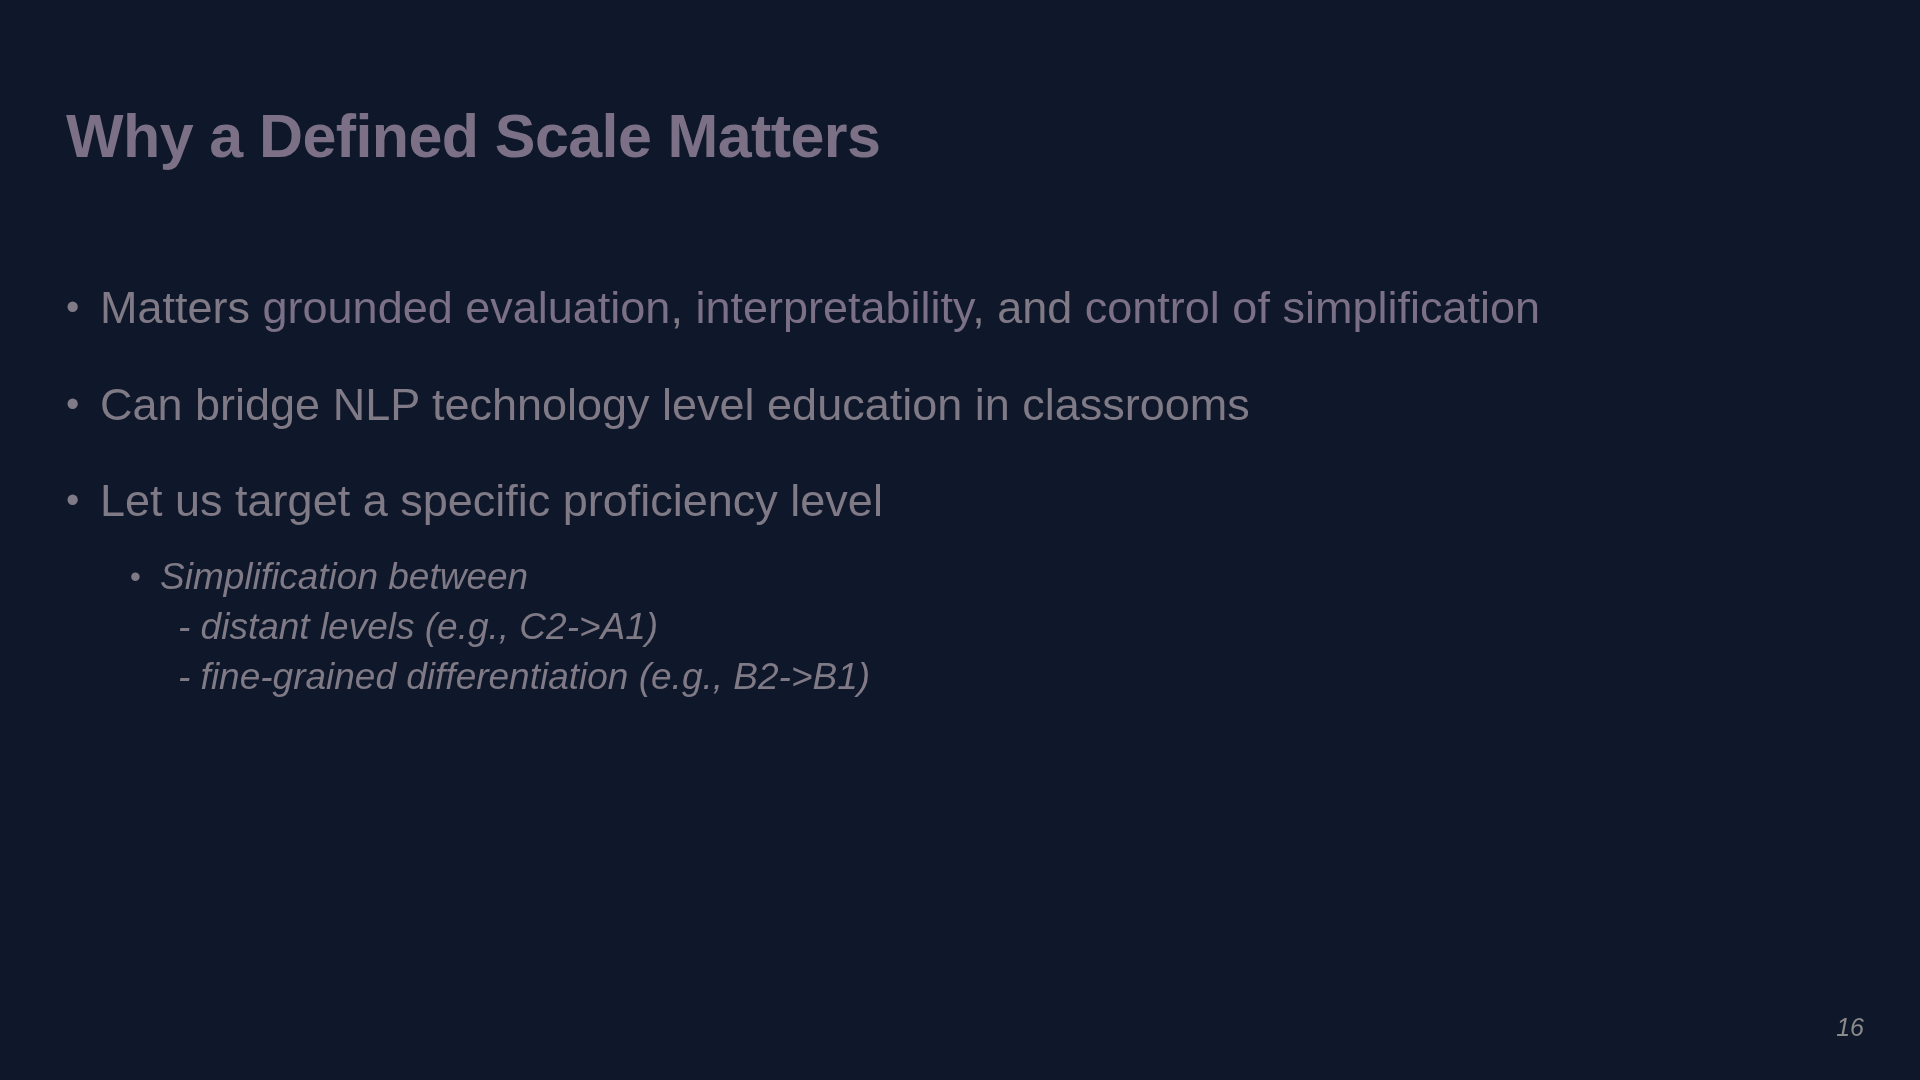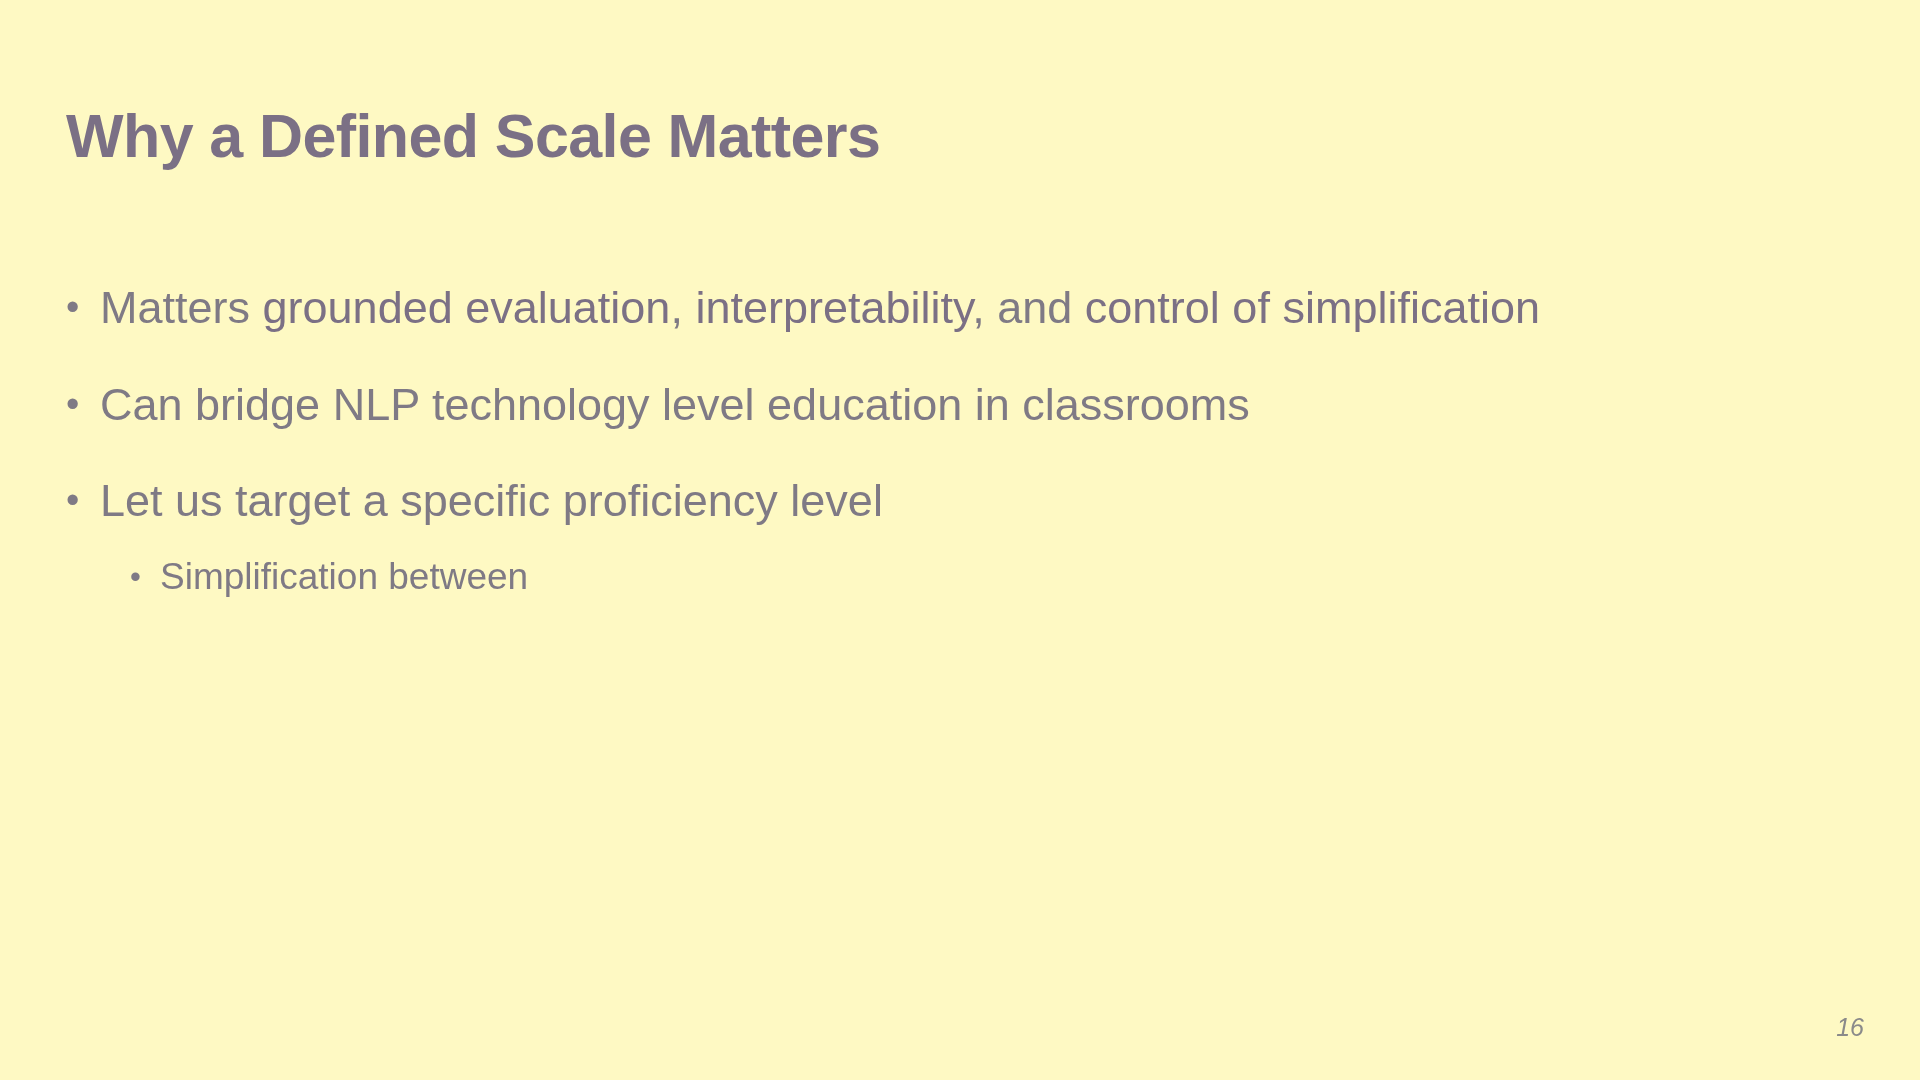--- a/index.html
+++ b/index.html
@@ -10,21 +10,21 @@
     width: 1920px;
     height: 1080px;
     background: #ffffff;
     font-family: "Liberation Sans", sans-serif;
     overflow: hidden;
   }
   .slide {
     position: relative;
     width: 1920px;
     height: 1080px;
-    background: #fef9c3;
+    background: #0f172a;
     box-sizing: border-box;
   }
 
   
   .slide-title {
     position: absolute;
     left: 66px;
     top: 104px;
     font-size: 61px;
     font-weight: bold;
@@ -84,20 +84,21 @@
     flex: 0 0 auto;
     width: 30px;
     font-size: 31px;
     line-height: 1.6;
   }
   .subblock .sbtext {
     flex: 1 1 auto;
   }
   .subline {
     white-space: pre;
+    font-style: italic;
   }
   .subline-indent {
     padding-left: 18px;
   }
   .subline-indent2 {
     padding-left: 8px;
   }
 
   
   .slide-number {
@@ -130,20 +131,22 @@
 
     <div class="bullet" id="bullet-3">
       <span class="marker">•</span>
       <span class="btext">Let us target a specific proficiency level</span>
     </div>
 
     <div class="subblock">
       <span class="marker">•</span>
       <span class="sbtext">
         <div class="subline">Simplification between</div>
+        <div class="subline subline-indent">- distant levels (e.g., C2-&gt;A1)</div>
+        <div class="subline subline-indent">- fine-grained differentiation (e.g., B2-&gt;B1)</div>
       </span>
     </div>
 
   </div>
 
   <div class="slide-number">16</div>
 
 </div>
 
 </body></html>

